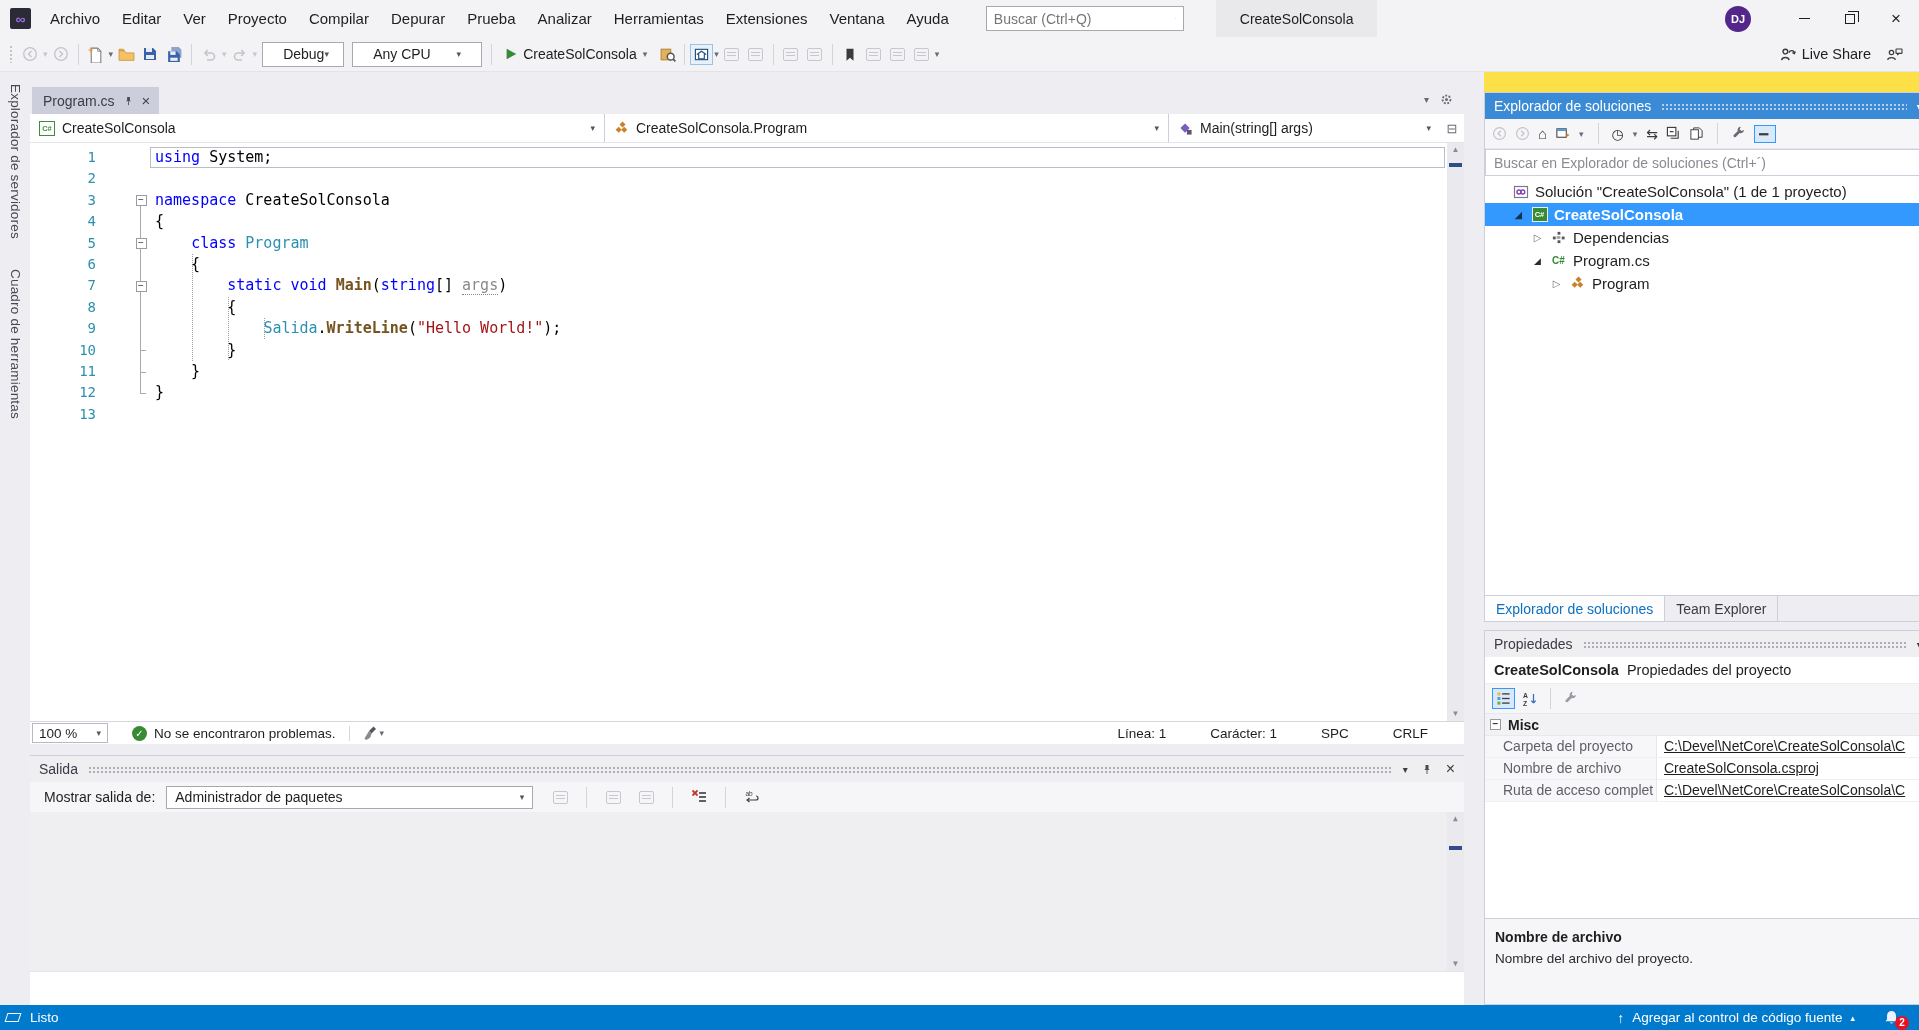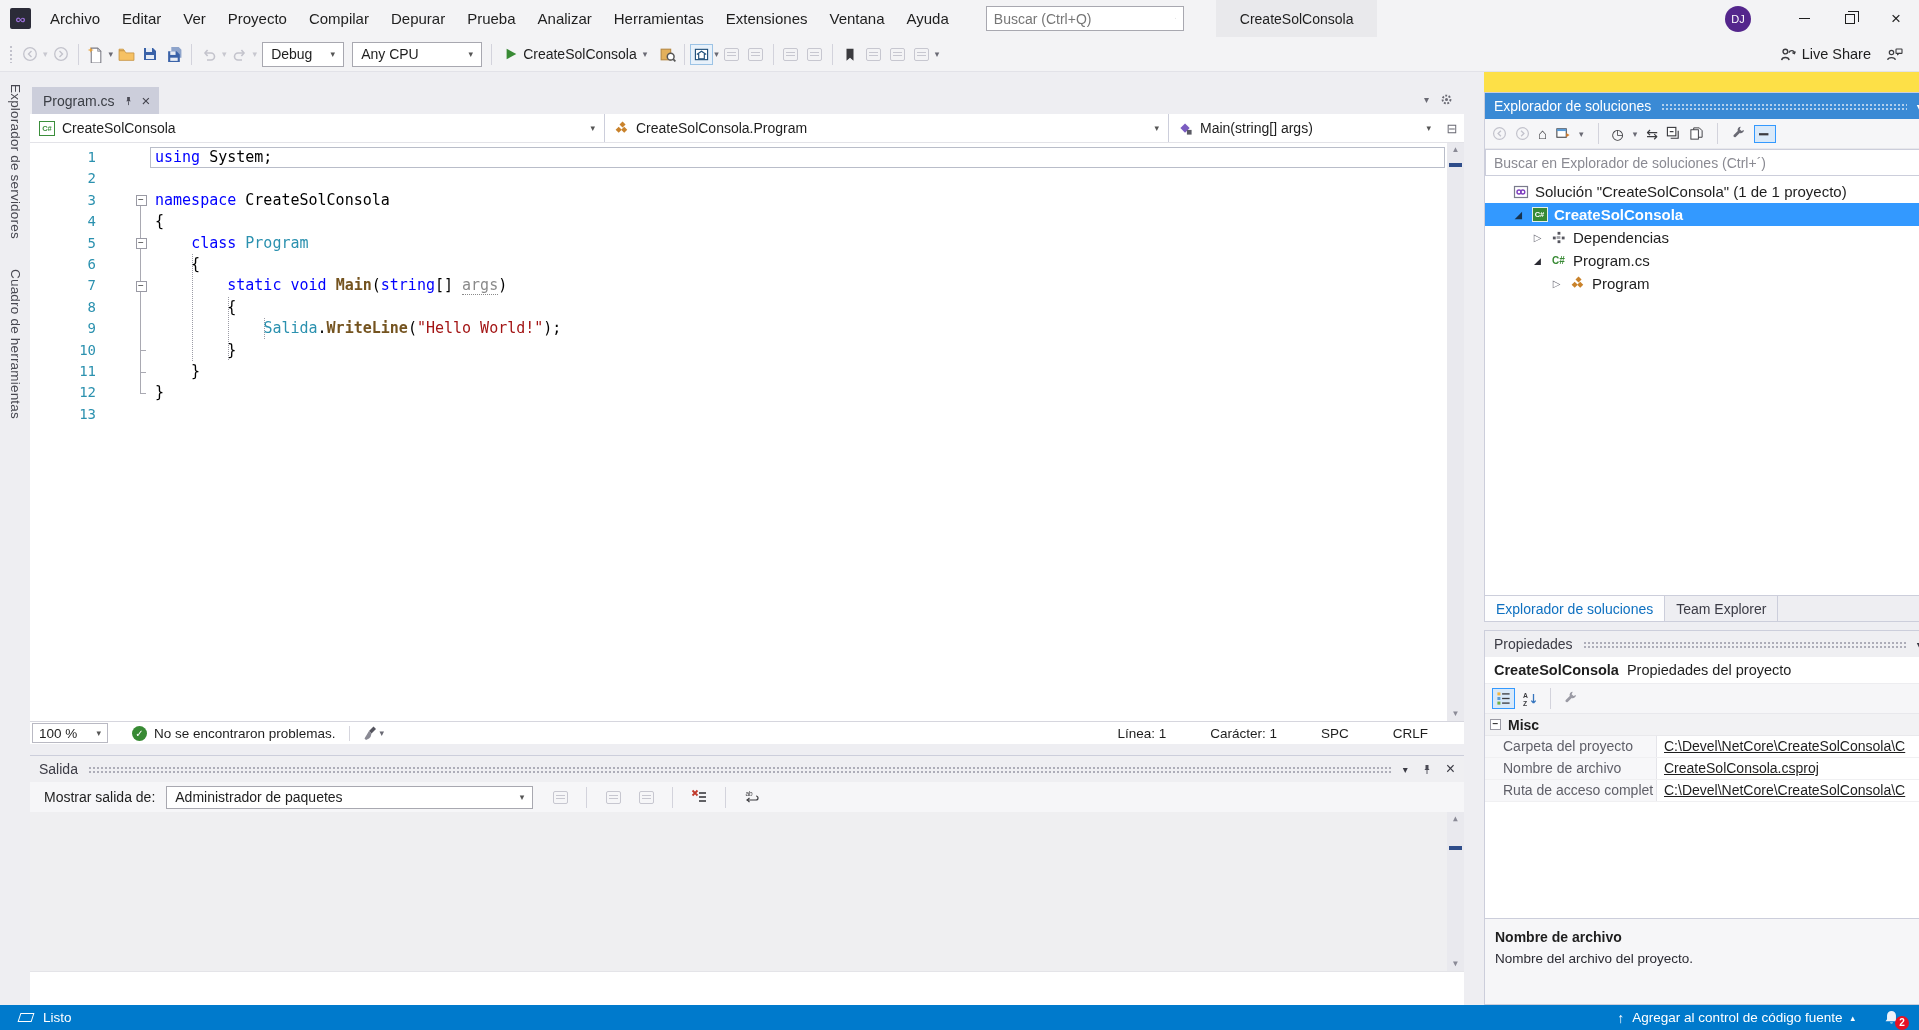--- a/index.html
+++ b/index.html
@@ -10,36 +10,36 @@
   
   .titlebar{height:37px;flex:none;background:#F3F3F5;display:flex;align-items:center;}
   .vs-logo{width:21px;height:21px;margin-left:10px;background:#2B2B38;border-radius:2px;display:flex;align-items:center;justify-content:center;color:#9A6FD8;font-size:14px;font-weight:bold;line-height:1;}
   .menubar{display:flex;margin-left:8px;}
   .menu-item{padding:0 11px;line-height:37px;font-size:15px;}
   .qsearch{margin-left:26px;width:198px;height:25px;border:1px solid #A8A8B0;background:#fff;display:flex;align-items:center;padding:0 7px;}
   .qsearch input{border:0;outline:0;flex:1;background:transparent;font:14px "Liberation Sans",sans-serif;color:#333;}
   .qsearch input::placeholder{color:#767676;}
   .win-chip{margin-left:32px;height:37px;padding:0 24px;background:#E9E9EC;display:flex;align-items:center;font-size:14px;}
   .tb-spacer{flex:1;}
-  .avatar{width:26px;height:26px;border-radius:50%;background:#54268C;color:#fff;font-size:11px;font-weight:normal;display:flex;align-items:center;justify-content:center;margin-right:30px;}
+  .avatar{width:26px;height:26px;border-radius:50%;background:#54268C;color:#fff;font-size:11px;font-weight:bold;display:flex;align-items:center;justify-content:center;margin-right:30px;}
   .win-btns{display:flex;height:37px;}
   .win-btn{width:46px;display:flex;align-items:center;justify-content:center;color:#1E1E1E;}
   .min-glyph{width:11px;height:1.5px;background:#1E1E1E;}
   .restore-glyph{width:10px;height:10px;border:1.2px solid #1E1E1E;position:relative;background:#F3F3F5;}
   .restore-glyph::before{content:"";position:absolute;left:2px;top:-4px;width:10px;height:10px;border:1.2px solid #1E1E1E;border-left:0;border-bottom:0;}
   .close-glyph{font-size:17px;line-height:1;}
 
   
   .toolbar{height:35px;flex:none;background:#F3F3F5;display:flex;align-items:center;padding-left:5px;border-bottom:1px solid #E2E2E8;}
   .tb-grip{width:5px;height:18px;margin:0 4px;background-image:radial-gradient(circle,#C2C2CC 1px,transparent 1.1px);background-size:4px 4px;}
   .tb-btn{height:26px;min-width:22px;display:flex;align-items:center;justify-content:center;margin:0 1px;}
   .tb-caret{font-size:9px;color:#6A6A74;margin:0 1px;}
   .tb-caret.dis{color:#C7C7D0;}
   .tb-sep{width:1px;height:21px;background:#D3D3DC;margin:0 5px;flex:none;}
-  .tb-combo{height:25px;border:1px solid #A8A8B0;background:#fff;display:flex;align-items:center;padding:0 8px;margin:0 4px;font-size:14px;}
+  .tb-combo{height:25px;border:1px solid #A8A8B0;background:#fff;display:flex;align-items:center;padding:0 20px;margin:0 4px;font-size:14px;}
   .cb-caret{font-size:9px;color:#555;margin-left:auto;}
   .run-btn{display:flex;align-items:center;margin:0 7px;gap:5px;font-size:14px;}
   .dis-ico{width:15px;height:13px;border:1.4px solid #C7C7D0;border-radius:2px;position:relative;}
   .dis-ico::after{content:"";position:absolute;left:2px;right:2px;top:3px;height:1.4px;background:#C7C7D0;box-shadow:0 3px 0 #C7C7D0;}
   .tb-toggle{border:1px solid #9CC3E5;background:#E8F1FA;padding:2px 3px;display:flex;align-items:center;}
   .tb-right{margin-left:auto;display:flex;align-items:center;gap:14px;padding-right:16px;font-size:14.5px;}
   .live-share{display:flex;align-items:center;gap:6px;}
 
   
   .content{flex:1;display:flex;min-height:0;}
@@ -137,21 +137,21 @@
   .prop-grid{flex:1;min-height:0;font-size:14px;overflow:hidden;}
   .misc-row{height:22px;display:flex;align-items:center;gap:7px;padding-left:5px;background:#F2F2F4;border-bottom:1px solid #E9E9EC;font-weight:bold;}
   .prop-row{height:22px;display:flex;border-bottom:1px solid #F0F0F2;}
   .prop-label{width:172px;flex:none;padding:2px 4px 0 18px;color:#5F5F68;background:#F7F7F9;border-right:1px solid #E5E5EA;white-space:nowrap;overflow:hidden;}
   .prop-value{flex:1;min-width:0;padding:2px 4px 0 7px;white-space:nowrap;overflow:hidden;text-decoration:underline;}
   .prop-desc{height:86px;flex:none;border-top:1px solid #CCCEDB;background:#F6F6F8;padding:10px 10px;}
   .pd-title{font-weight:bold;margin-bottom:6px;font-size:14px;}
   .pd-text{font-size:13.5px;color:#2B2B33;}
 
   
-  .statusbar{height:25px;flex:none;background:#007ACC;color:#fff;display:flex;align-items:center;font-size:13.5px;padding:0 14px 0 19px;}
+  .statusbar{height:25px;flex:none;background:#007ACC;color:#fff;display:flex;align-items:center;font-size:13.5px;padding:0 14px 0 6px;}
   .sb-left{display:flex;align-items:center;gap:10px;}
   .sb-pgram{width:14px;height:9px;border:1.5px solid #fff;transform:skewX(-18deg);}
   .sb-right{margin-left:auto;display:flex;align-items:center;gap:8px;}
   .sb-up{font-size:14px;}
   .sb-caret{font-size:9px;}
   .sb-bell{position:relative;width:22px;height:18px;margin-left:20px;}
   .badge{position:absolute;right:-4px;bottom:-3px;width:14px;height:14px;border-radius:50%;background:#E81123;color:#fff;font-size:10px;font-weight:bold;display:flex;align-items:center;justify-content:center;}
   svg{display:block;}
 </style>
 </head>

